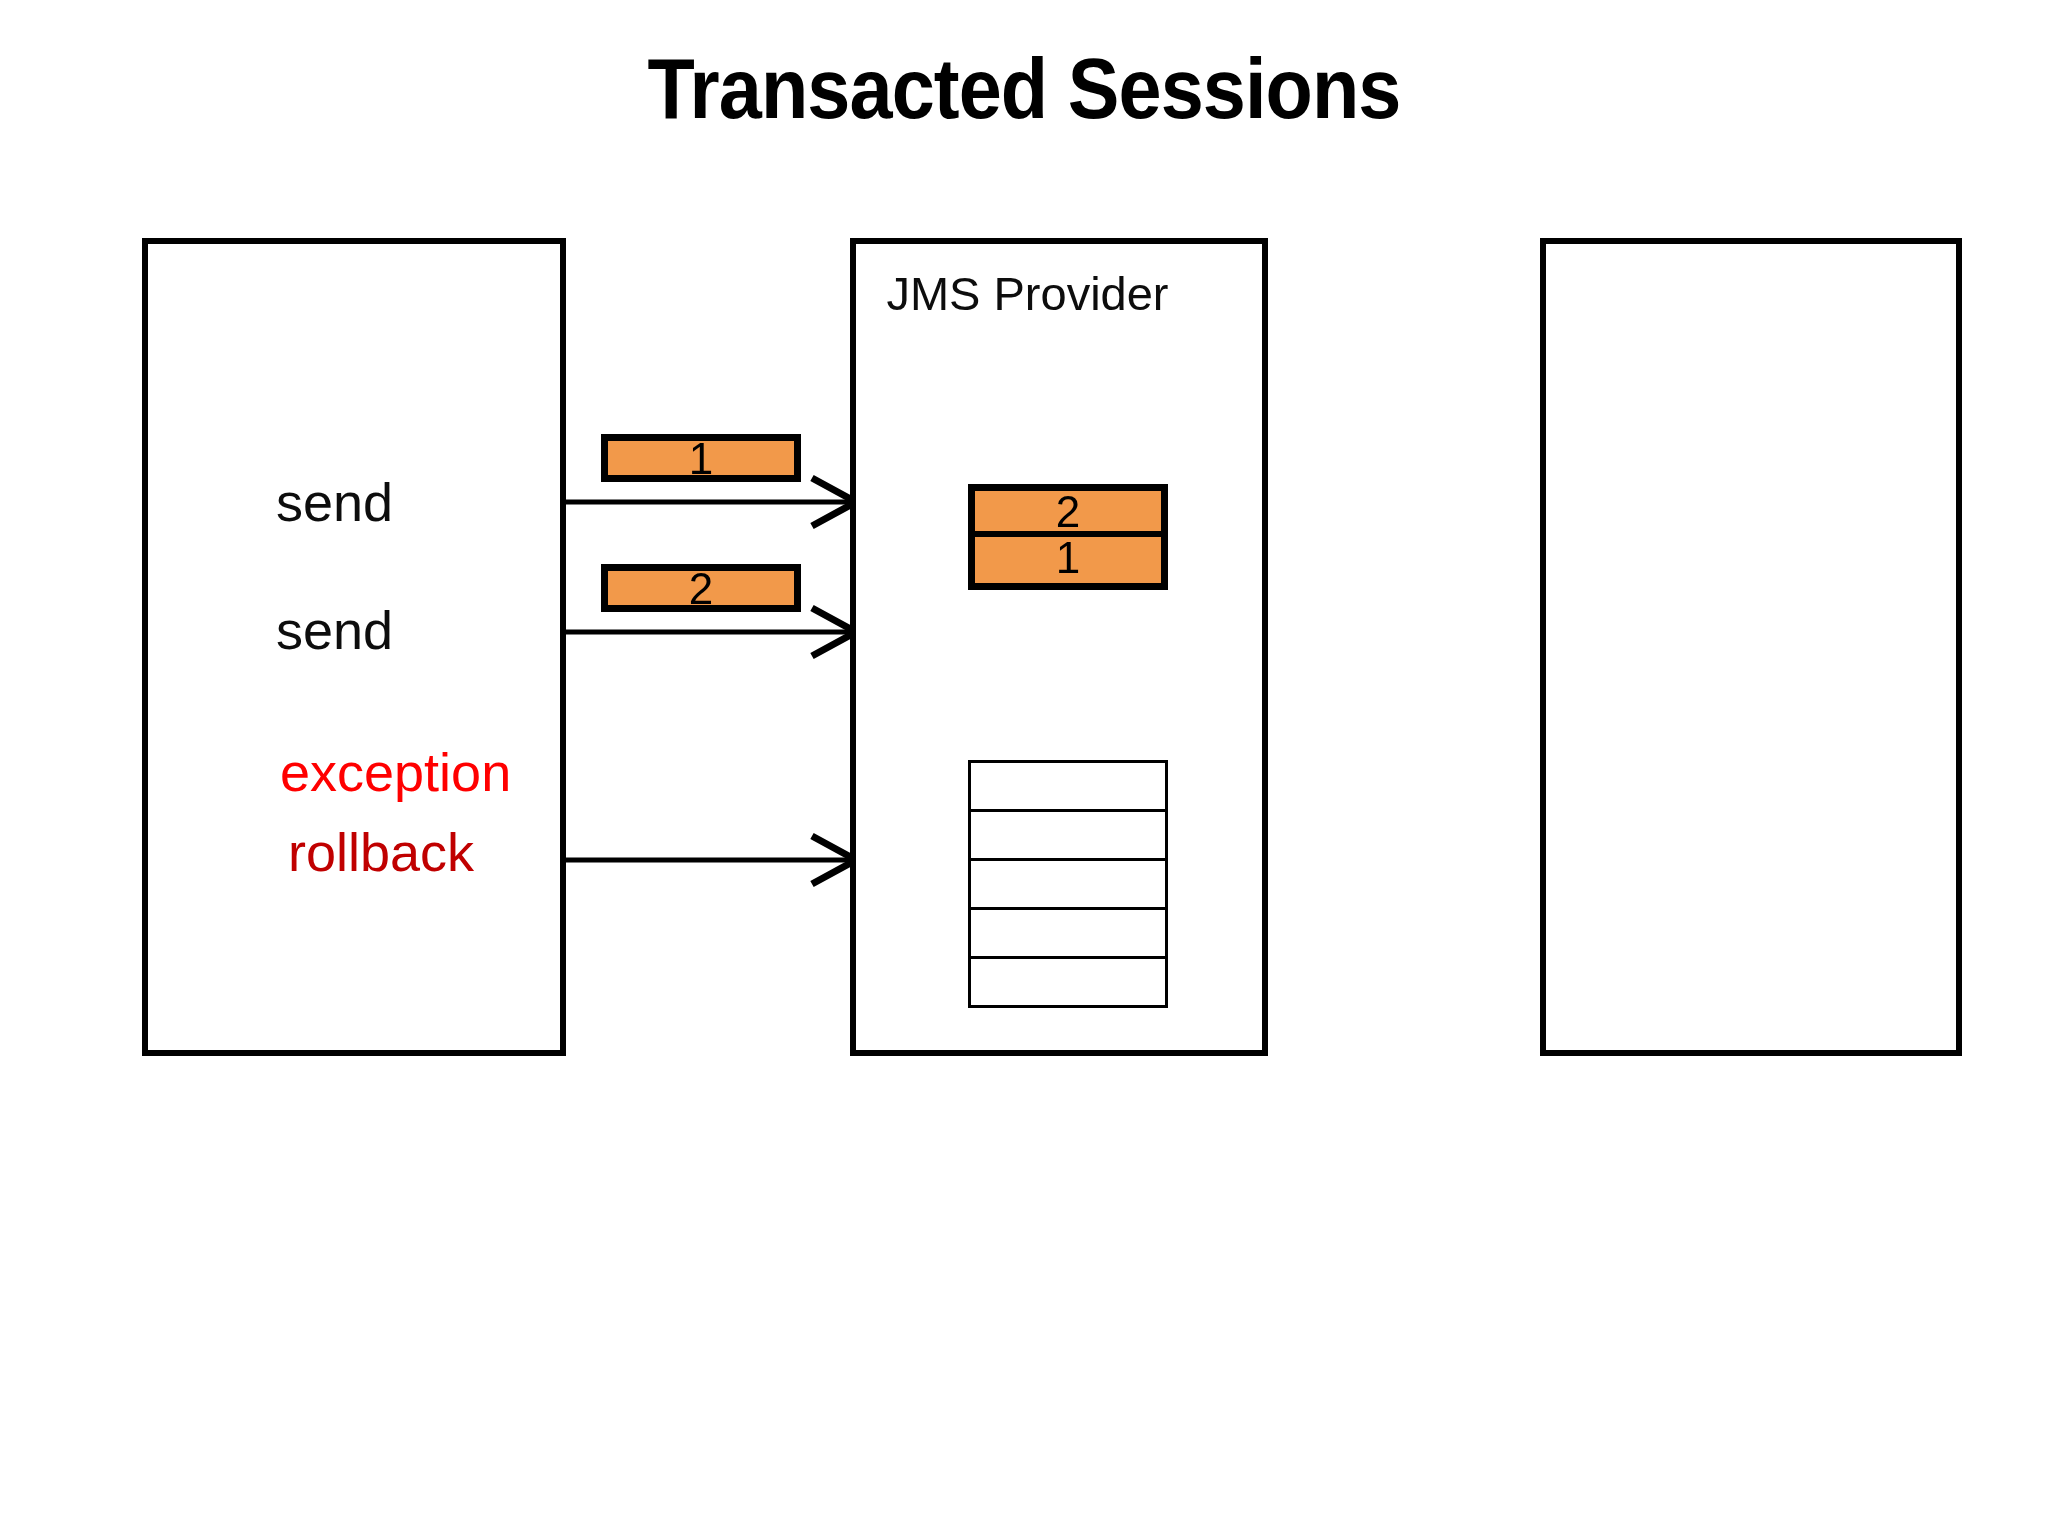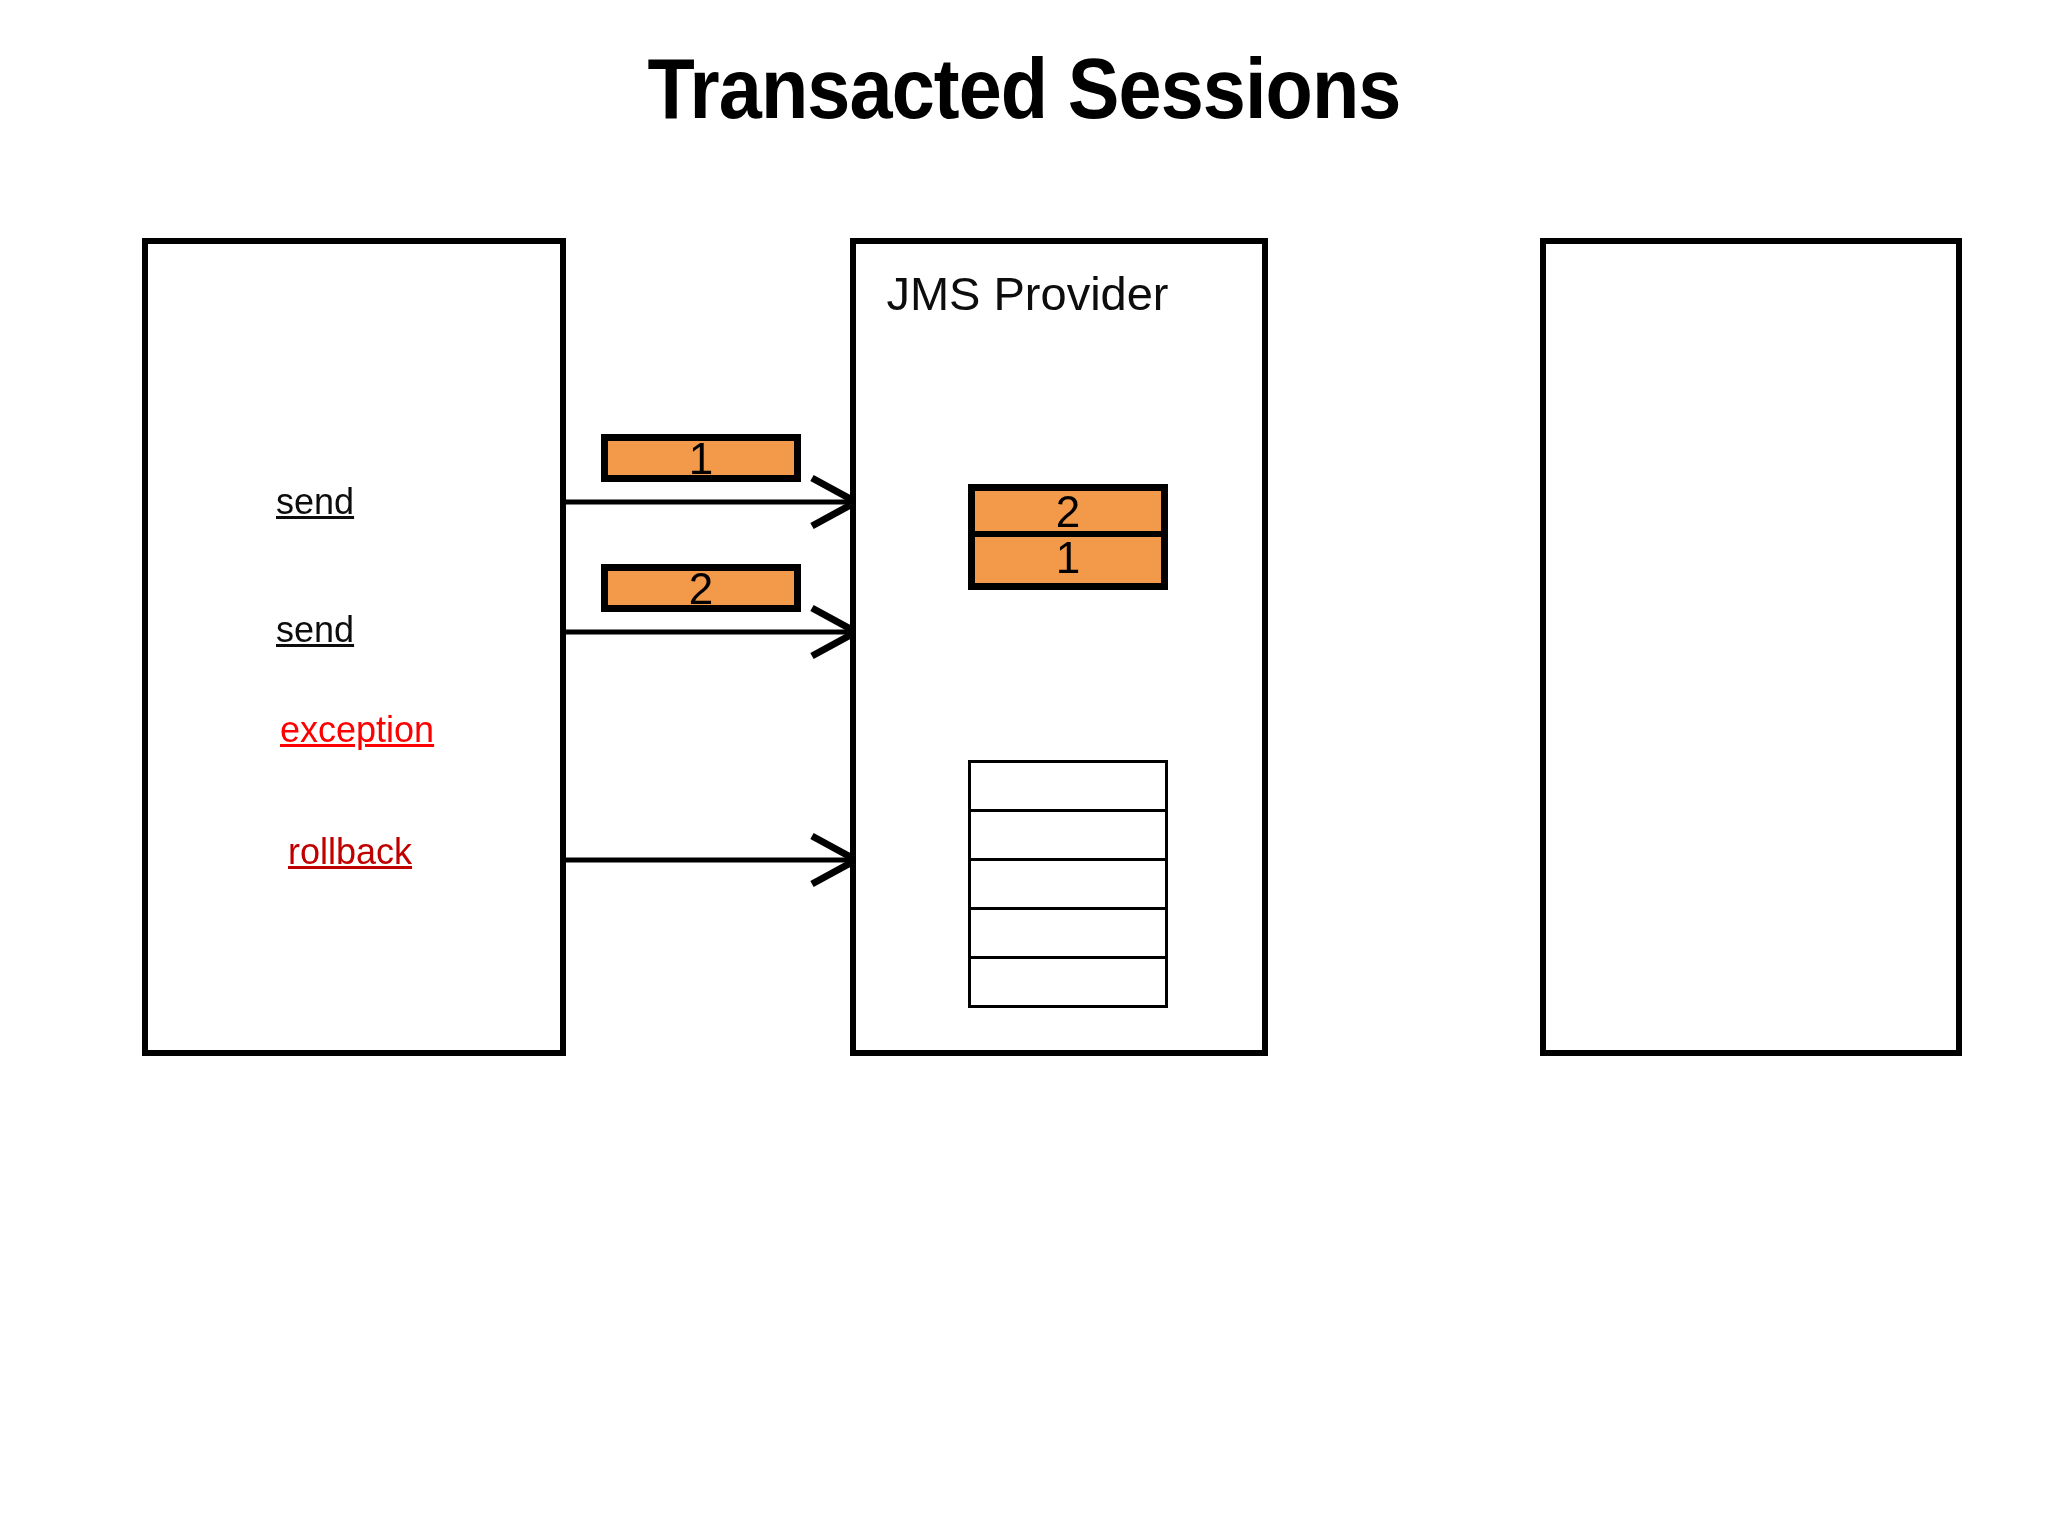--- a/index.html
+++ b/index.html
@@ -116,29 +116,28 @@
     box-sizing: border-box;
     height: 49px;
     width: 100%;
     border-bottom: 3px solid #000000;
   }
   #queue-empty .ecell:last-child { border-bottom: none; }
 
   
   .action-label {
     position: absolute;
-    font-size: 36px;
+    font-size: 54px;
     line-height: 52px;
     white-space: nowrap;
     color: #0d0d0d;
-    text-decoration: underline;
   }
   #label-send-1 { left: 276px; top: 476px; }
   #label-send-2 { left: 276px; top: 604px; }
-  #label-exception { left: 280px; top: 704px; color: #FF0000; }
+  #label-exception { left: 280px; top: 746px; color: #FF0000; }
   #label-rollback  { left: 288px; top: 826px; color: #C00000; text-align: right; }
 
   
   #arrow-layer {
     position: absolute;
     left: 0;
     top: 0;
     width: 2048px;
     height: 1536px;
     pointer-events: none;

